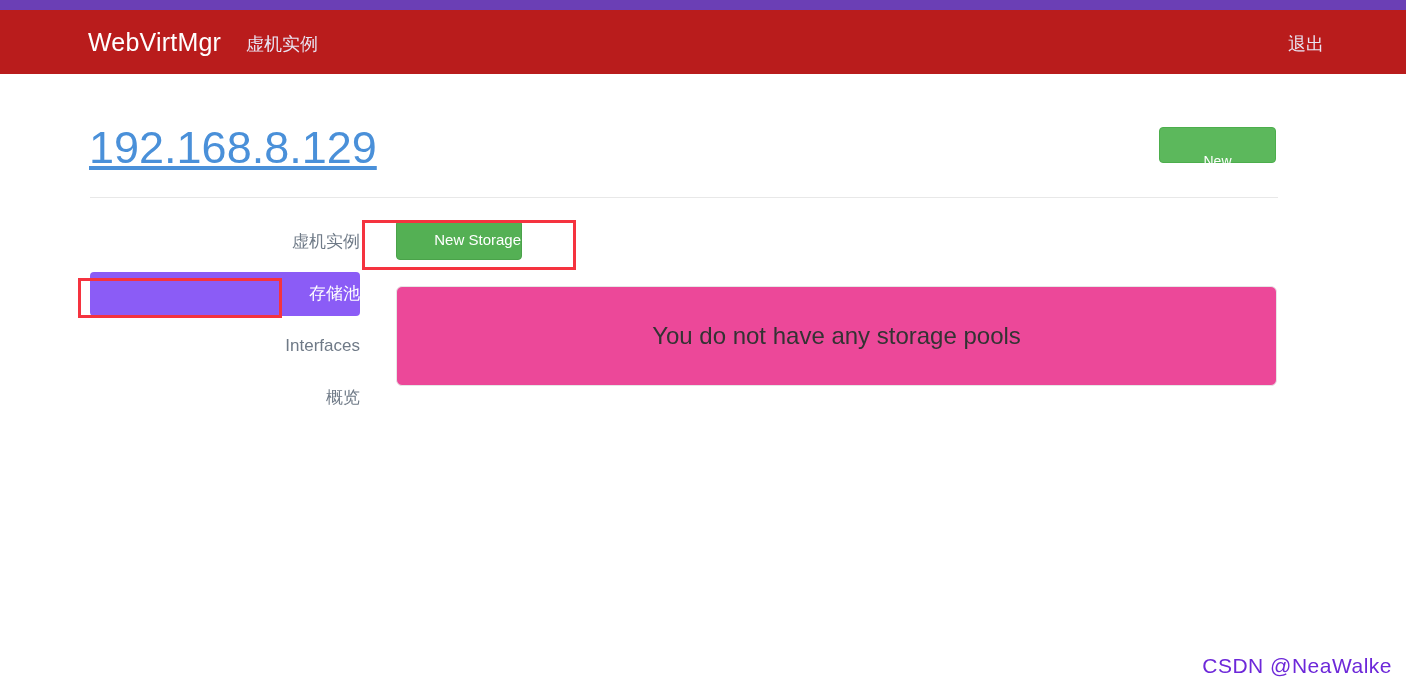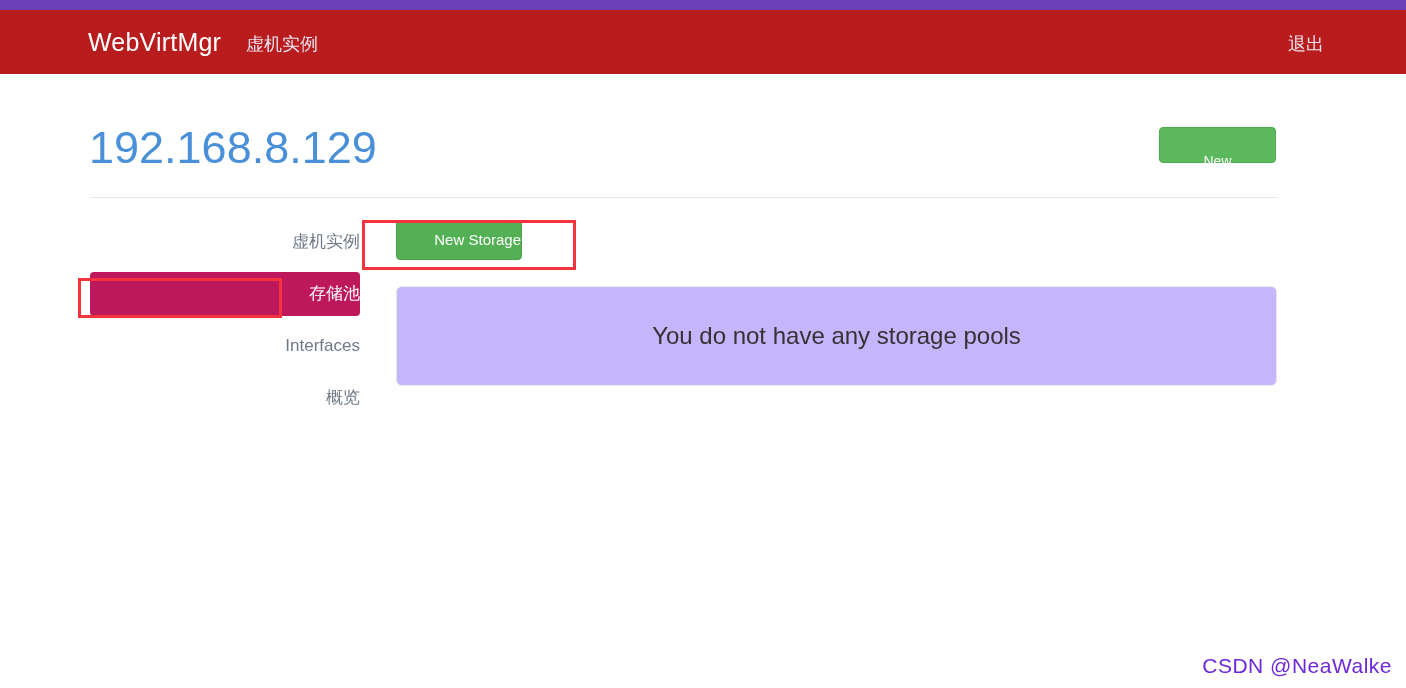--- a/index.html
+++ b/index.html
@@ -69,20 +69,21 @@
   .page-title {
     position: absolute;
     left: 89px;
     top: 120px;
     font-size: 45px;
     color: #4a90d9;
     font-weight: normal;
     line-height: 56px;
     margin: 0;
     white-space: nowrap;
+    text-decoration: underline;
   }
   .btn-new-instance {
     position: absolute;
     left: 1159px;
     top: 127px;
     width: 117px;
     height: 34px;
     background: #5cb85c;
     border: 1px solid #4cae4c;
     border-radius: 4px;
@@ -121,21 +122,21 @@
     font-size: 17px;
     color: #6f7a87;
     text-decoration: none;
     border-radius: 4px;
     box-sizing: border-box;
     margin-bottom: 8px;
     white-space: nowrap;
     text-align: right;
   }
   .side-item.active {
-    background: #be185d;
+    background: #8b5cf6;
     color: #ffffff;
   }
 
   
   .toolbar {
     position: absolute;
     left: 396px;
     top: 220px;
   }
   .btn-new-storage {
@@ -151,21 +152,21 @@
     padding: 0;
     line-height: 38px;
     text-align: right;
   }
   .panel-empty {
     position: absolute;
     left: 396px;
     top: 286px;
     width: 881px;
     height: 100px;
-    background: #c4b5fd;
+    background: #ec4899;
     border: 1px solid #e6e6e6;
     border-radius: 6px;
     box-sizing: border-box;
   }
   .panel-empty-text {
     position: absolute;
     left: 0;
     top: 0;
     width: 100%;
     height: 100%;

